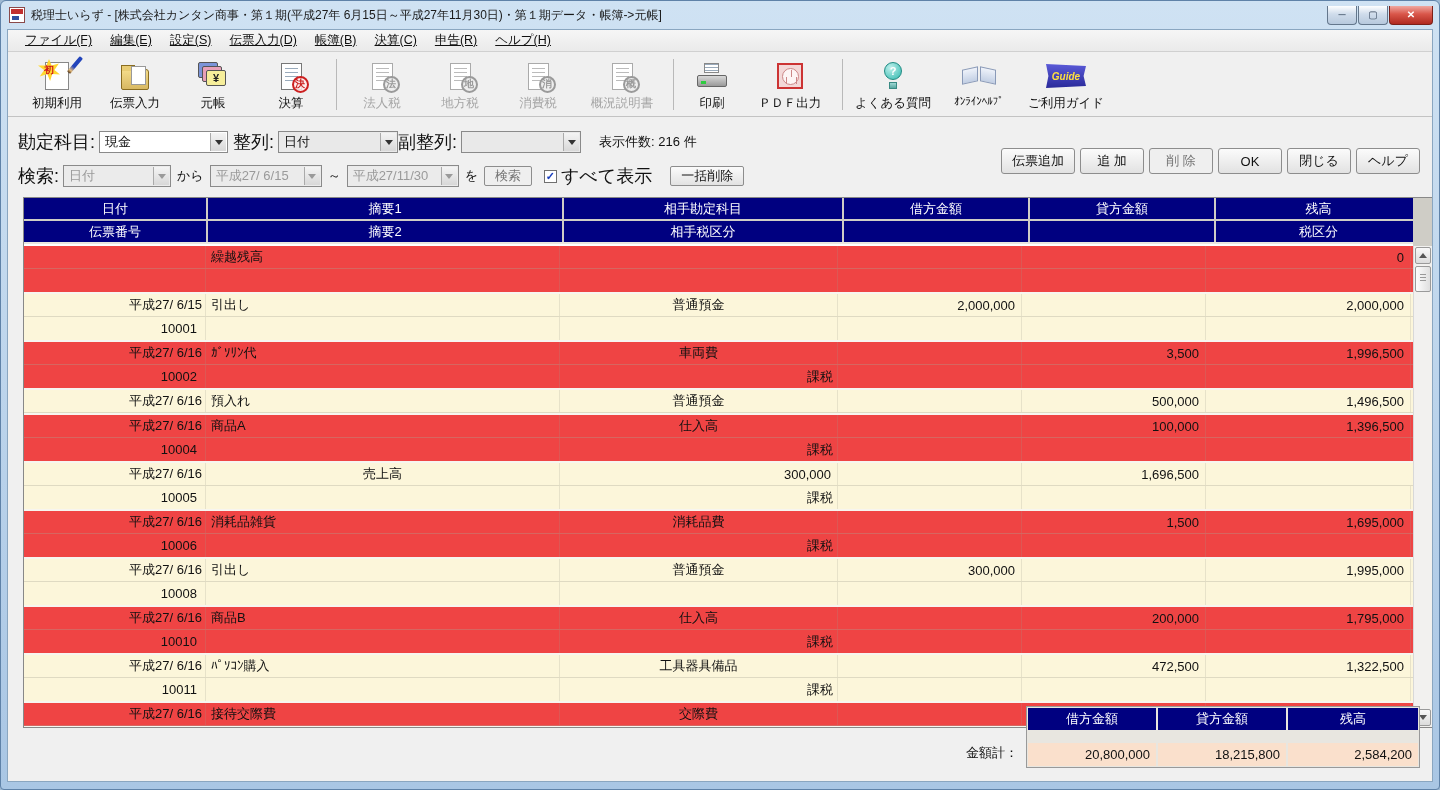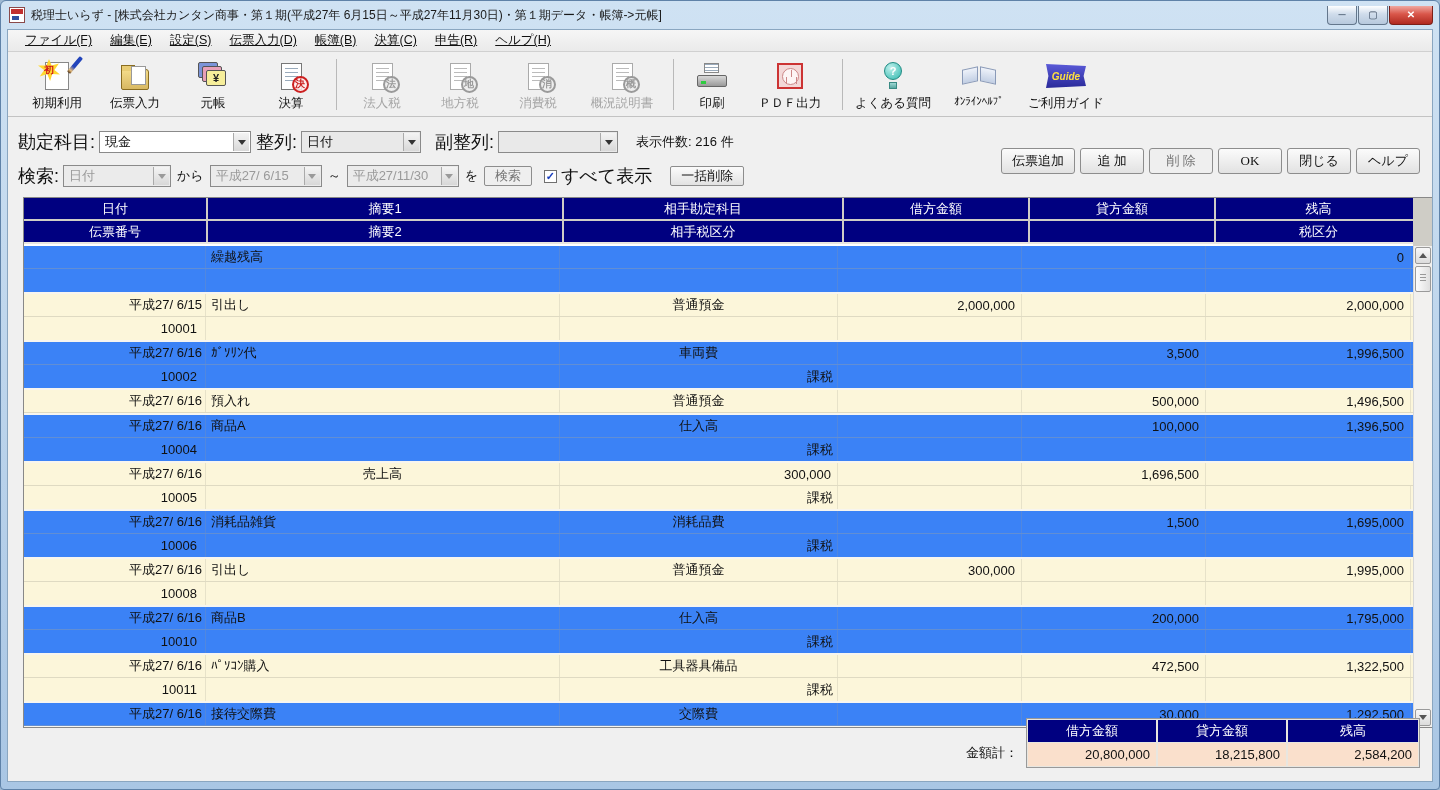--- a/index.html
+++ b/index.html
@@ -90,38 +90,38 @@
   .flabel { font-size:18px; color:#111; margin-right:4px; }
   .combo { height:22px; border:1px solid #8a8a8a; background:#fff; display:flex; align-items:center; position:relative; padding-left:5px; font-size:13px; color:#111; }
   .combo .arrow-btn { position:absolute; right:1px; top:1px; bottom:1px; width:16px; background:linear-gradient(180deg,#f4f4f4,#d8d8d8); border-left:1px solid #aaa; display:flex; align-items:center; justify-content:center; }
   .combo .arr { width:0; height:0; border-left:4px solid transparent; border-right:4px solid transparent; border-top:5px solid #333; }
   .combo.gray { background:#e9e9e9; }
   .combo.disabled { background:#ebebeb; color:#9a9a9a; }
   .combo.disabled .arr { border-top-color:#9a9a9a; }
   .fcount { font-size:13px; color:#111; margin-left:18px; }
   .jpword { font-size:13px; color:#111; margin:0 6px; }
   .btn { height:25px; border:1px solid #8d8d8d; border-radius:3px; background:linear-gradient(180deg,#fbfbfb,#e2e2e2);
-         font-size:13px; color:#111; display:flex; align-items:center; justify-content:center; padding:0 10px;font-family:Liberation Serif, serif; }
+         font-size:13px; color:#111; display:flex; align-items:center; justify-content:center; padding:0 10px; }
   .btn.small { height:20px; border-radius:2px; }
   .btn.disabled { color:#737373; background:#efefef; }
   .checkbox { width:13px; height:13px; background:#fff; border:1px solid #707070; display:flex; align-items:center; justify-content:center; font-size:11px; color:#1a3fbd; font-weight:bold; margin:0 4px 0 12px; }
   .action-btns { position:absolute; right:12px; top:30px; display:flex; gap:5px; }
   .action-btns .btn { min-width:64px; height:26px; }
 
   
   .grid-wrap { position:absolute; left:15px; top:167px; width:1410px; height:531px; background:#fff; border:1px solid #888; }
   .grid-header { position:absolute; left:0; top:0; width:1389px; background:#cfcdc6; border-bottom:2px solid #e8e6e0; }
   .hrow { display:grid; grid-template-columns:182px 354px 278px 184px 184px 205px; gap:2px; padding:0 0 0 0; background:#cfcdc6; }
   .hrow + .hrow { margin-top:2px; }
   .hcell { background:#000080; color:#fff; font-size:13px; height:21px; display:flex; align-items:center; justify-content:center; }
   .grid-body { position:absolute; left:0; top:48px; bottom:0; width:1389px; overflow:hidden; background:#fdfcf8; }
   .entry { border-bottom:2px solid #f7f5ef; }
   .trow { display:grid; grid-template-columns:182px 354px 278px 184px 184px 205px; height:23px; }
   .trow.main { border-bottom:1px solid rgba(170,165,150,.35); }
-  .entry.peach .trow { background:#3b82f6; }
+  .entry.peach .trow { background:#ef4444; }
   .entry.cream .trow { background:#fcf6da; }
   .tcell { font-size:13px; color:#111; display:flex; align-items:center; overflow:hidden; white-space:nowrap; border-right:1px solid rgba(160,155,140,.22); }
   .tcell.c-date { justify-content:flex-end; padding-right:3px; }
   .tcell.c-voucher { justify-content:flex-end; padding-right:8px; }
   .tcell.c-sum { justify-content:flex-start; padding-left:5px; }
   .tcell.c-acct { justify-content:center; }
   .tcell.c-tax { justify-content:flex-end; padding-right:4px; }
   .tcell.c-amt { justify-content:flex-end; padding-right:6px; }
   .corner { position:absolute; right:0; top:0; width:19px; height:48px; background:#cfcdc6; }
   .vscroll { position:absolute; right:0; top:48px; bottom:0; width:19px; background:#f2f1ef; border-left:1px solid #d8d8d8; }
@@ -131,21 +131,21 @@
   .tri-down { width:0; height:0; border-left:4px solid transparent; border-right:4px solid transparent; border-top:5px solid #555; }
   .sb-thumb { position:absolute; left:1px; right:1px; top:20px; height:26px; background:linear-gradient(90deg,#fdfdfd,#dfdfdf); border:1px solid #9a9a9a; border-radius:2px; }
   .sb-thumb::after { content:""; position:absolute; left:4px; right:4px; top:10px; height:1px; background:#999; box-shadow:0 3px 0 #999,0 -3px 0 #999; }
 
   
   .summary { position:absolute; right:12px; bottom:13px; display:flex; align-items:flex-end; }
   .sum-label { font-size:13px; color:#111; margin:0 8px 6px 0; }
   .sum-table { border:1px solid #999; background:#e8e6e0; }
   .sum-hrow, .sum-vrow { display:grid; grid-template-columns:128px 128px 130px; gap:2px; }
   .sum-hrow { background:#e8e6e0; padding:1px 1px 0 1px; }
-  .sum-vrow { padding:1px; }
+  .sum-vrow { padding:1px;margin-top:12px; }
   .sum-hcell { background:#000080; color:#fff; font-size:13px; height:22px; display:flex; align-items:center; justify-content:center; }
   .sum-vcell { background:#fae0cc; font-size:13px; color:#111; height:23px; display:flex; align-items:center; justify-content:flex-end; padding-right:6px; }
 </style>
 </head>
 <body>
 
 <div class="window">
   <div class="titlebar">
     <div class="app-icon"></div>
     <div class="title-text">税理士いらず - [株式会社カンタン商事・第１期(平成27年 6月15日～平成27年11月30日)・第１期データ・帳簿-&gt;元帳]</div>
@@ -288,34 +288,34 @@
         <div class="tb-ico">
             <div class="ico-ribbon">Guide</div>
           </div>
         <div class="tb-label">ご利用ガイド</div>
       </div>
     </div>
 
     <div class="filterbar">
       <div class="frow1">
         <span class="flabel">勘定科目:</span>
-        <div class="combo" style="width:152px">
+        <div class="combo" style="width:129px">
           <span>現金</span>
           <span class="arrow-btn">
               <span class="arr"></span>
             </span>
         </div>
         <span class="flabel" style="margin-left:5px">整列:</span>
         <div class="combo gray" style="width:120px">
           <span>日付</span>
           <span class="arrow-btn">
               <span class="arr"></span>
             </span>
         </div>
-        <span class="flabel" style="margin-left:14px">副整列:</span>
+        <span class="flabel" style="">副整列:</span>
         <div class="combo gray" style="width:120px">
           <span></span>
           <span class="arrow-btn">
               <span class="arr"></span>
             </span>
         </div>
         <span class="fcount">
           <span>表示件数:</span>
           <span>216</span>
           <span>件</span>

